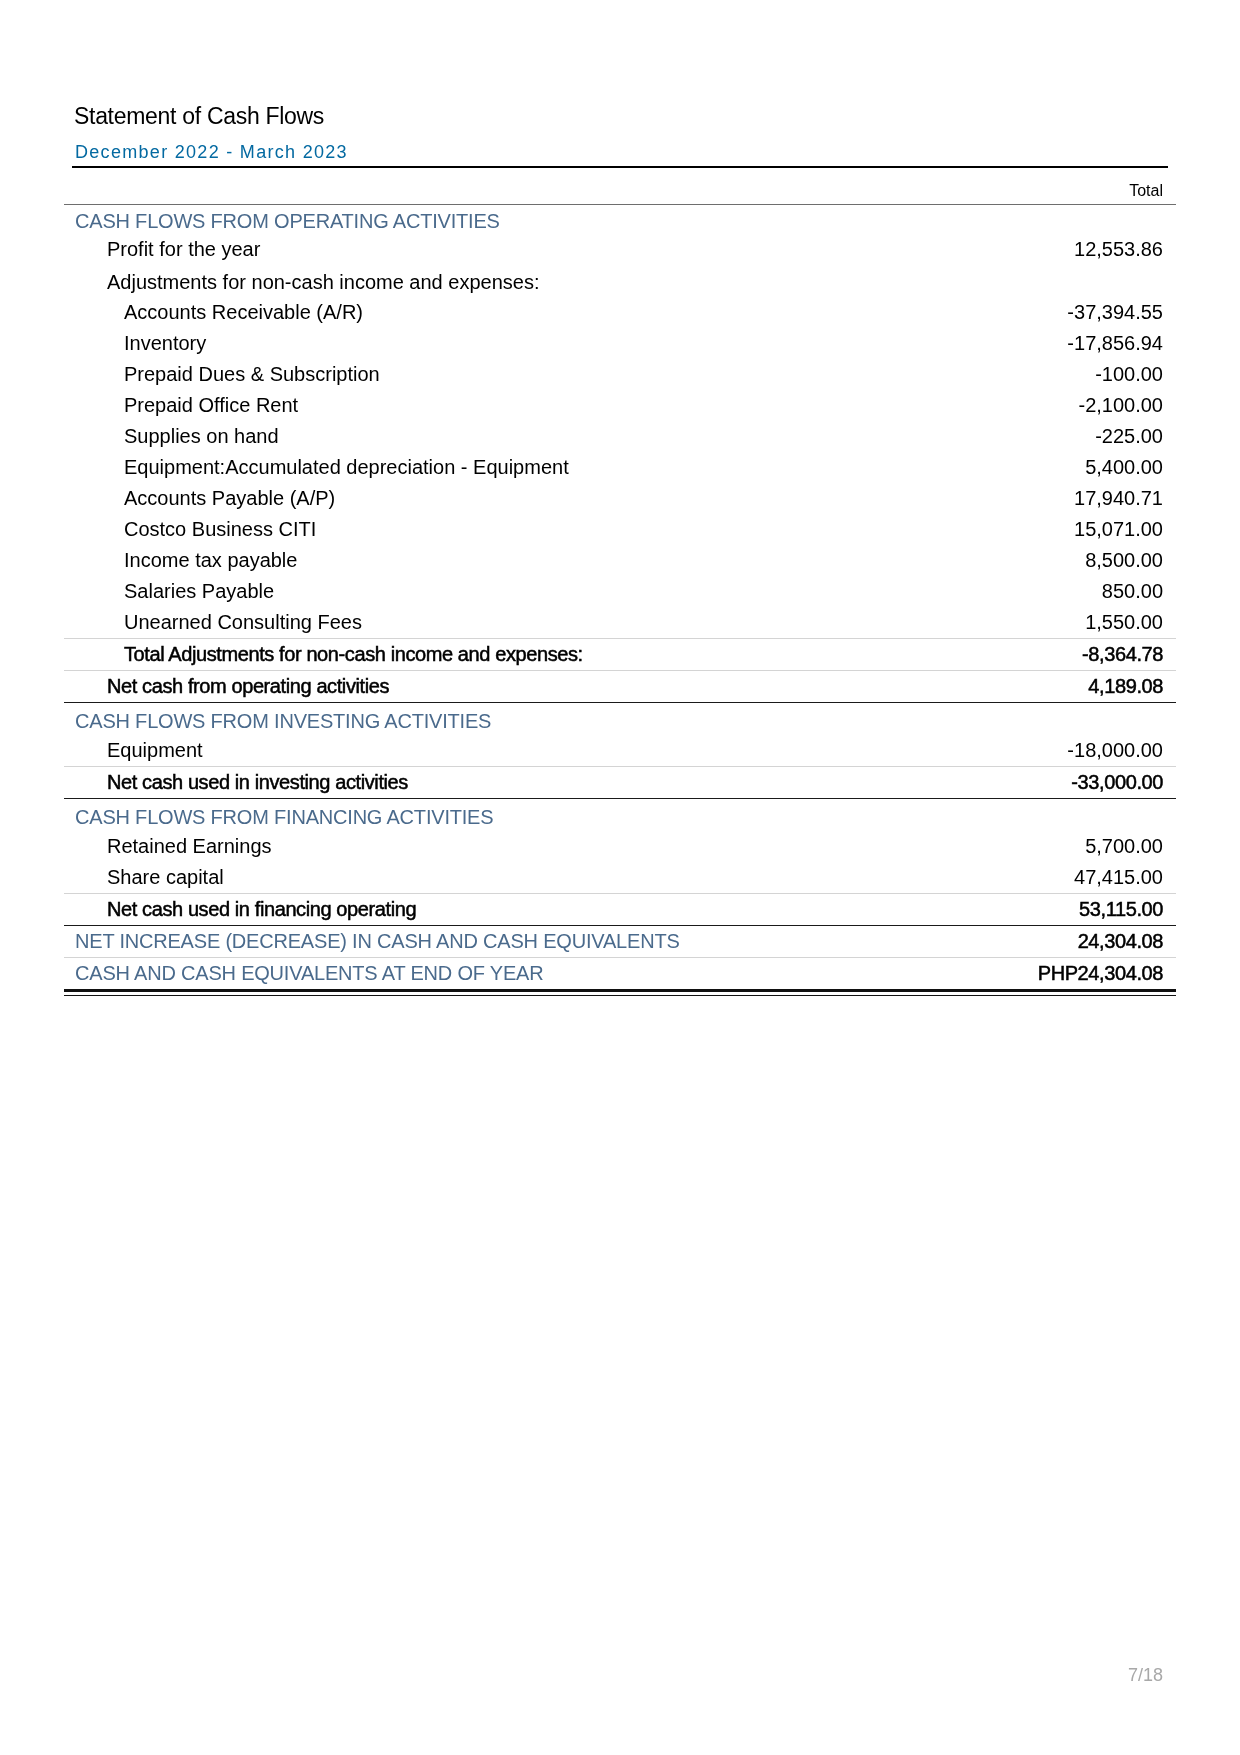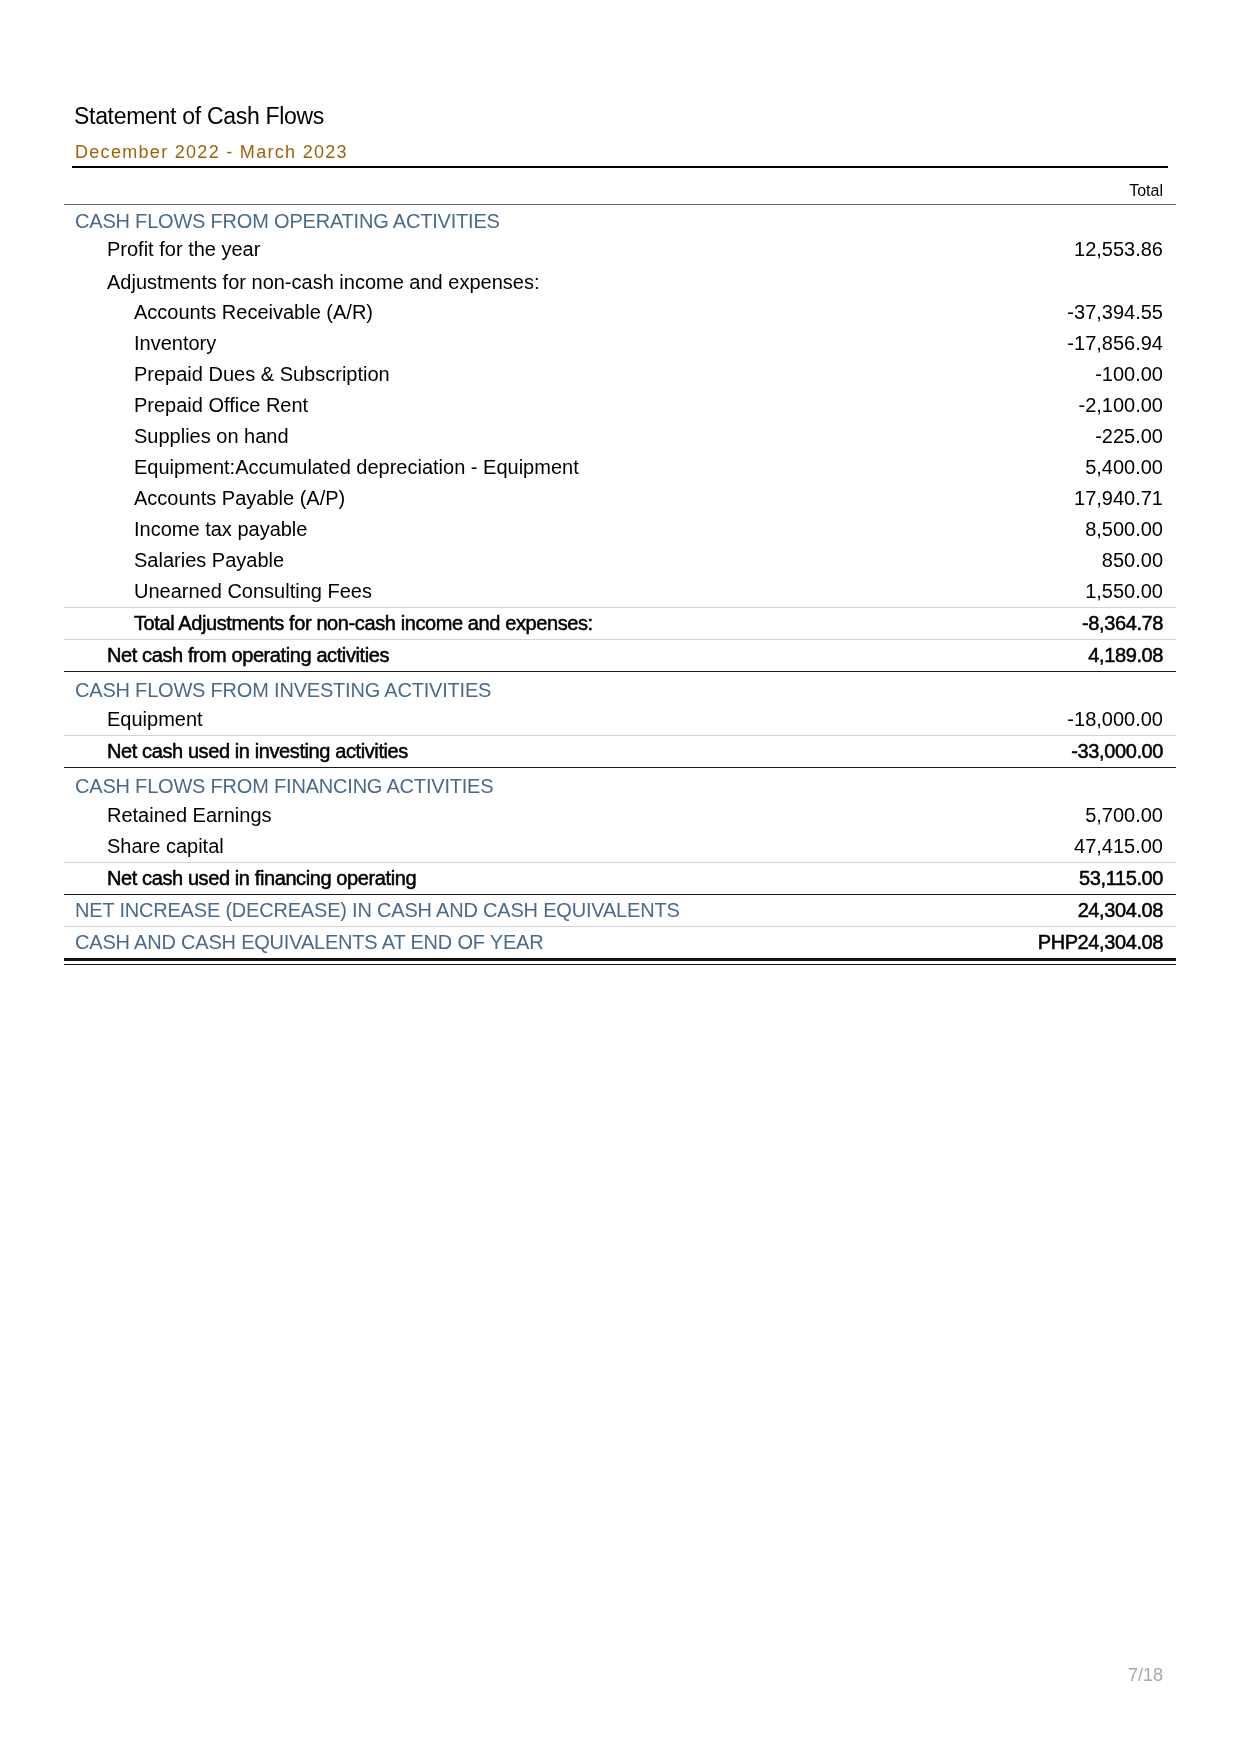--- a/index.html
+++ b/index.html
@@ -1,28 +1,28 @@
 <!DOCTYPE html>
 <html><head>
 <meta charset="utf-8">
 <style>
   html, body { margin:0; padding:0; background:#ffffff; }
   body { width:1240px; height:1755px; position:relative; font-family:"Liberation Sans", sans-serif; color:#000; overflow:hidden; }
   .title { position:absolute; left:74px; top:96px; font-size:23px; letter-spacing:-0.3px; line-height:40px; white-space:nowrap; }
-  .subtitle { position:absolute; left:75px; top:142px; font-size:18px; color:#a16207; letter-spacing:1.3px; line-height:20px; white-space:nowrap; }
+  .subtitle { position:absolute; left:75px; top:142px; font-size:18px; color:#0369a1; letter-spacing:1.3px; line-height:20px; white-space:nowrap; }
   .rule-thick { position:absolute; left:72px; width:1096px; top:166px; height:2px; background:#000; }
   .table { position:absolute; left:64px; width:1112px; top:168px; }
   .hdr { height:37px; position:relative; border-bottom:1.5px solid #6e6e6e; box-sizing:border-box; }
   .hdr .amt { position:absolute; right:13px; bottom:4px; font-size:16px; }
   .row { position:relative; height:31.5px; box-sizing:border-box; font-size:20px; line-height:31.5px; white-space:nowrap; }
   .row .lbl { position:absolute; top:0; }
   .row .amt { position:absolute; right:13px; top:0; }
   .row.sec .lbl { left:11px; color:#4a6a8c; letter-spacing:-0.2px; }
   .row.l1 .lbl { left:43px; }
-  .row.l2 .lbl { left:70px; }
+  .row.l2 .lbl { left:60px; }
   .row.bold { font-weight:normal; -webkit-text-stroke:0.5px #000; letter-spacing:-0.4px; }
   .bt-gray { border-top:1.5px solid #d4d4d4; }
   .bt-dark { border-top:1.5px solid #1a1a1a; }
   .final-rule { height:7px; border-top:3px solid #111; border-bottom:1.5px solid #111; box-sizing:border-box; margin-top:0; }
   .row.sectot .lbl { left:11px; color:#4a6a8c; letter-spacing:-0.2px; }
   .row.sectot .amt { -webkit-text-stroke:0.5px #000; letter-spacing:-0.4px; }
   .pagenum { position:absolute; left:1128px; top:1665px; font-size:18px; color:#a8a8a8; }
 </style>
 </head>
 <body>
@@ -67,20 +67,24 @@
       <span class="lbl">Supplies on hand</span>
       <span class="amt">-225.00</span>
     </div>
     <div class="row l2" style="height:31px;">
       <span class="lbl">Equipment:Accumulated depreciation - Equipment</span>
       <span class="amt">5,400.00</span>
     </div>
     <div class="row l2" style="height:31px;">
       <span class="lbl">Accounts Payable (A/P)</span>
       <span class="amt">17,940.71</span>
+    </div>
+    <div class="row l2" style="height:31px;">
+      <span class="lbl">Costco Business CITI</span>
+      <span class="amt">15,071.00</span>
     </div>
     <div class="row l2" style="height:31px;">
       <span class="lbl">Income tax payable</span>
       <span class="amt">8,500.00</span>
     </div>
     <div class="row l2" style="height:31px;">
       <span class="lbl">Salaries Payable</span>
       <span class="amt">850.00</span>
     </div>
     <div class="row l2" style="height:31px;">

